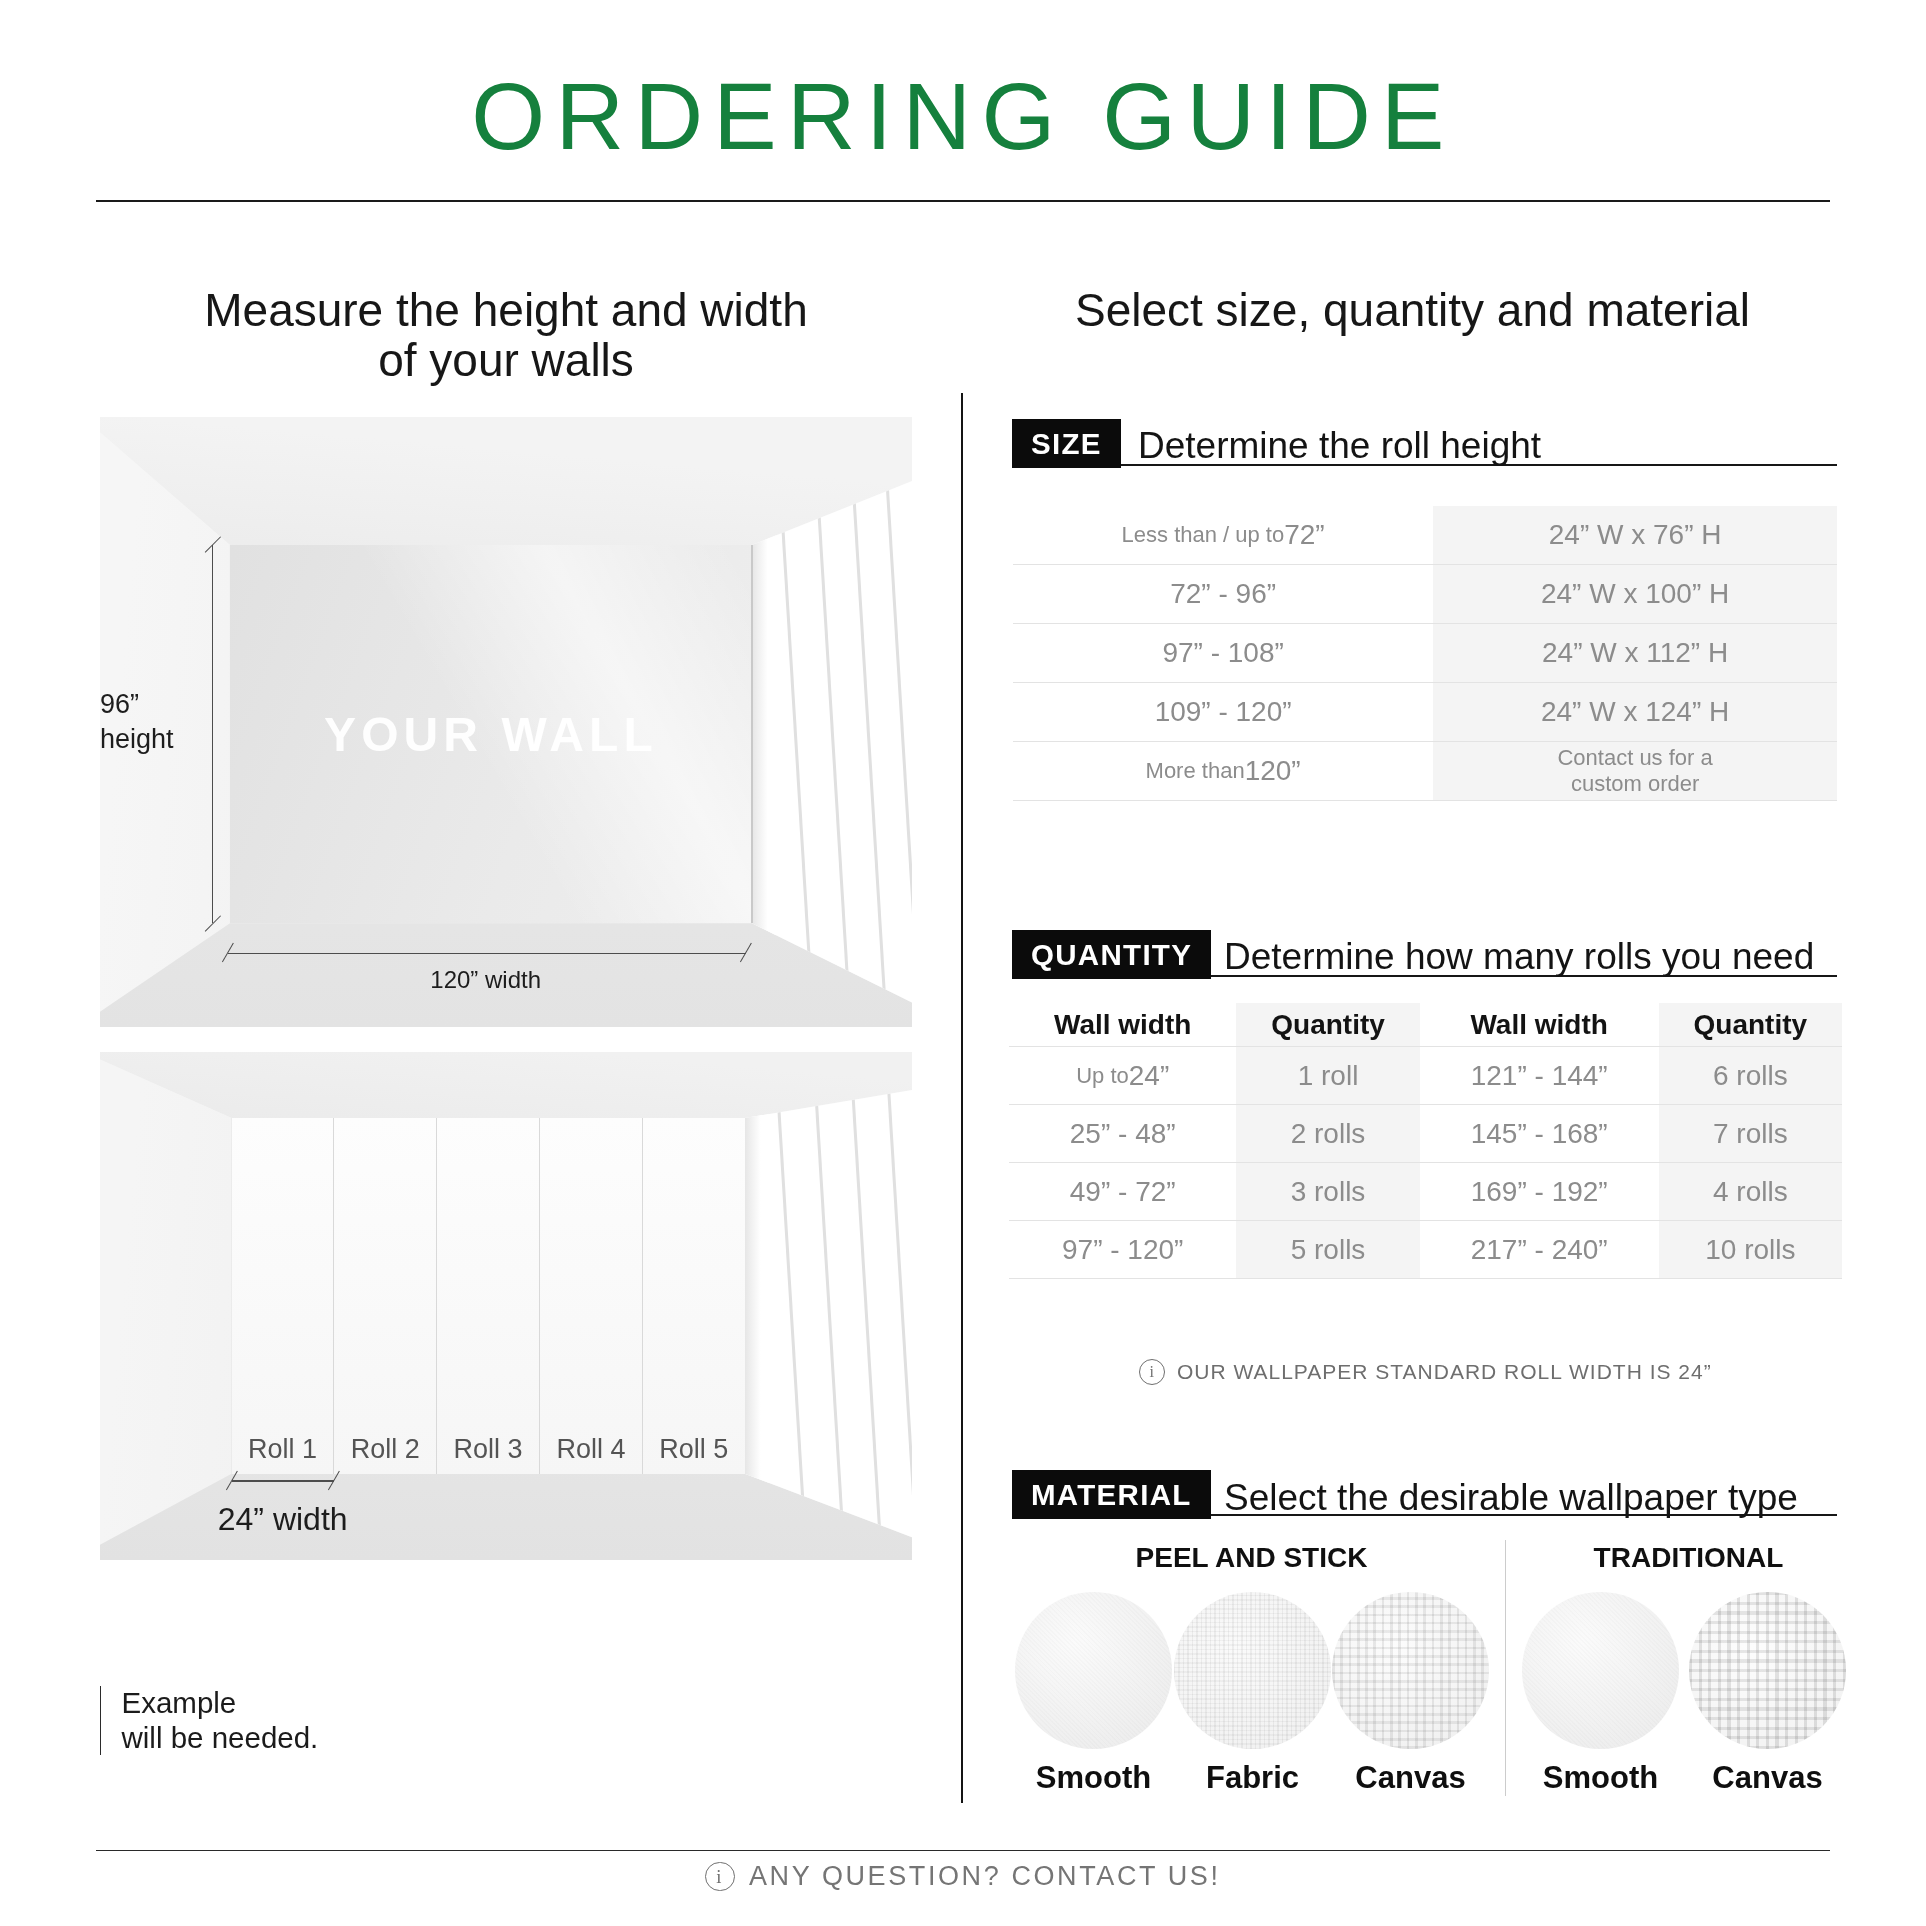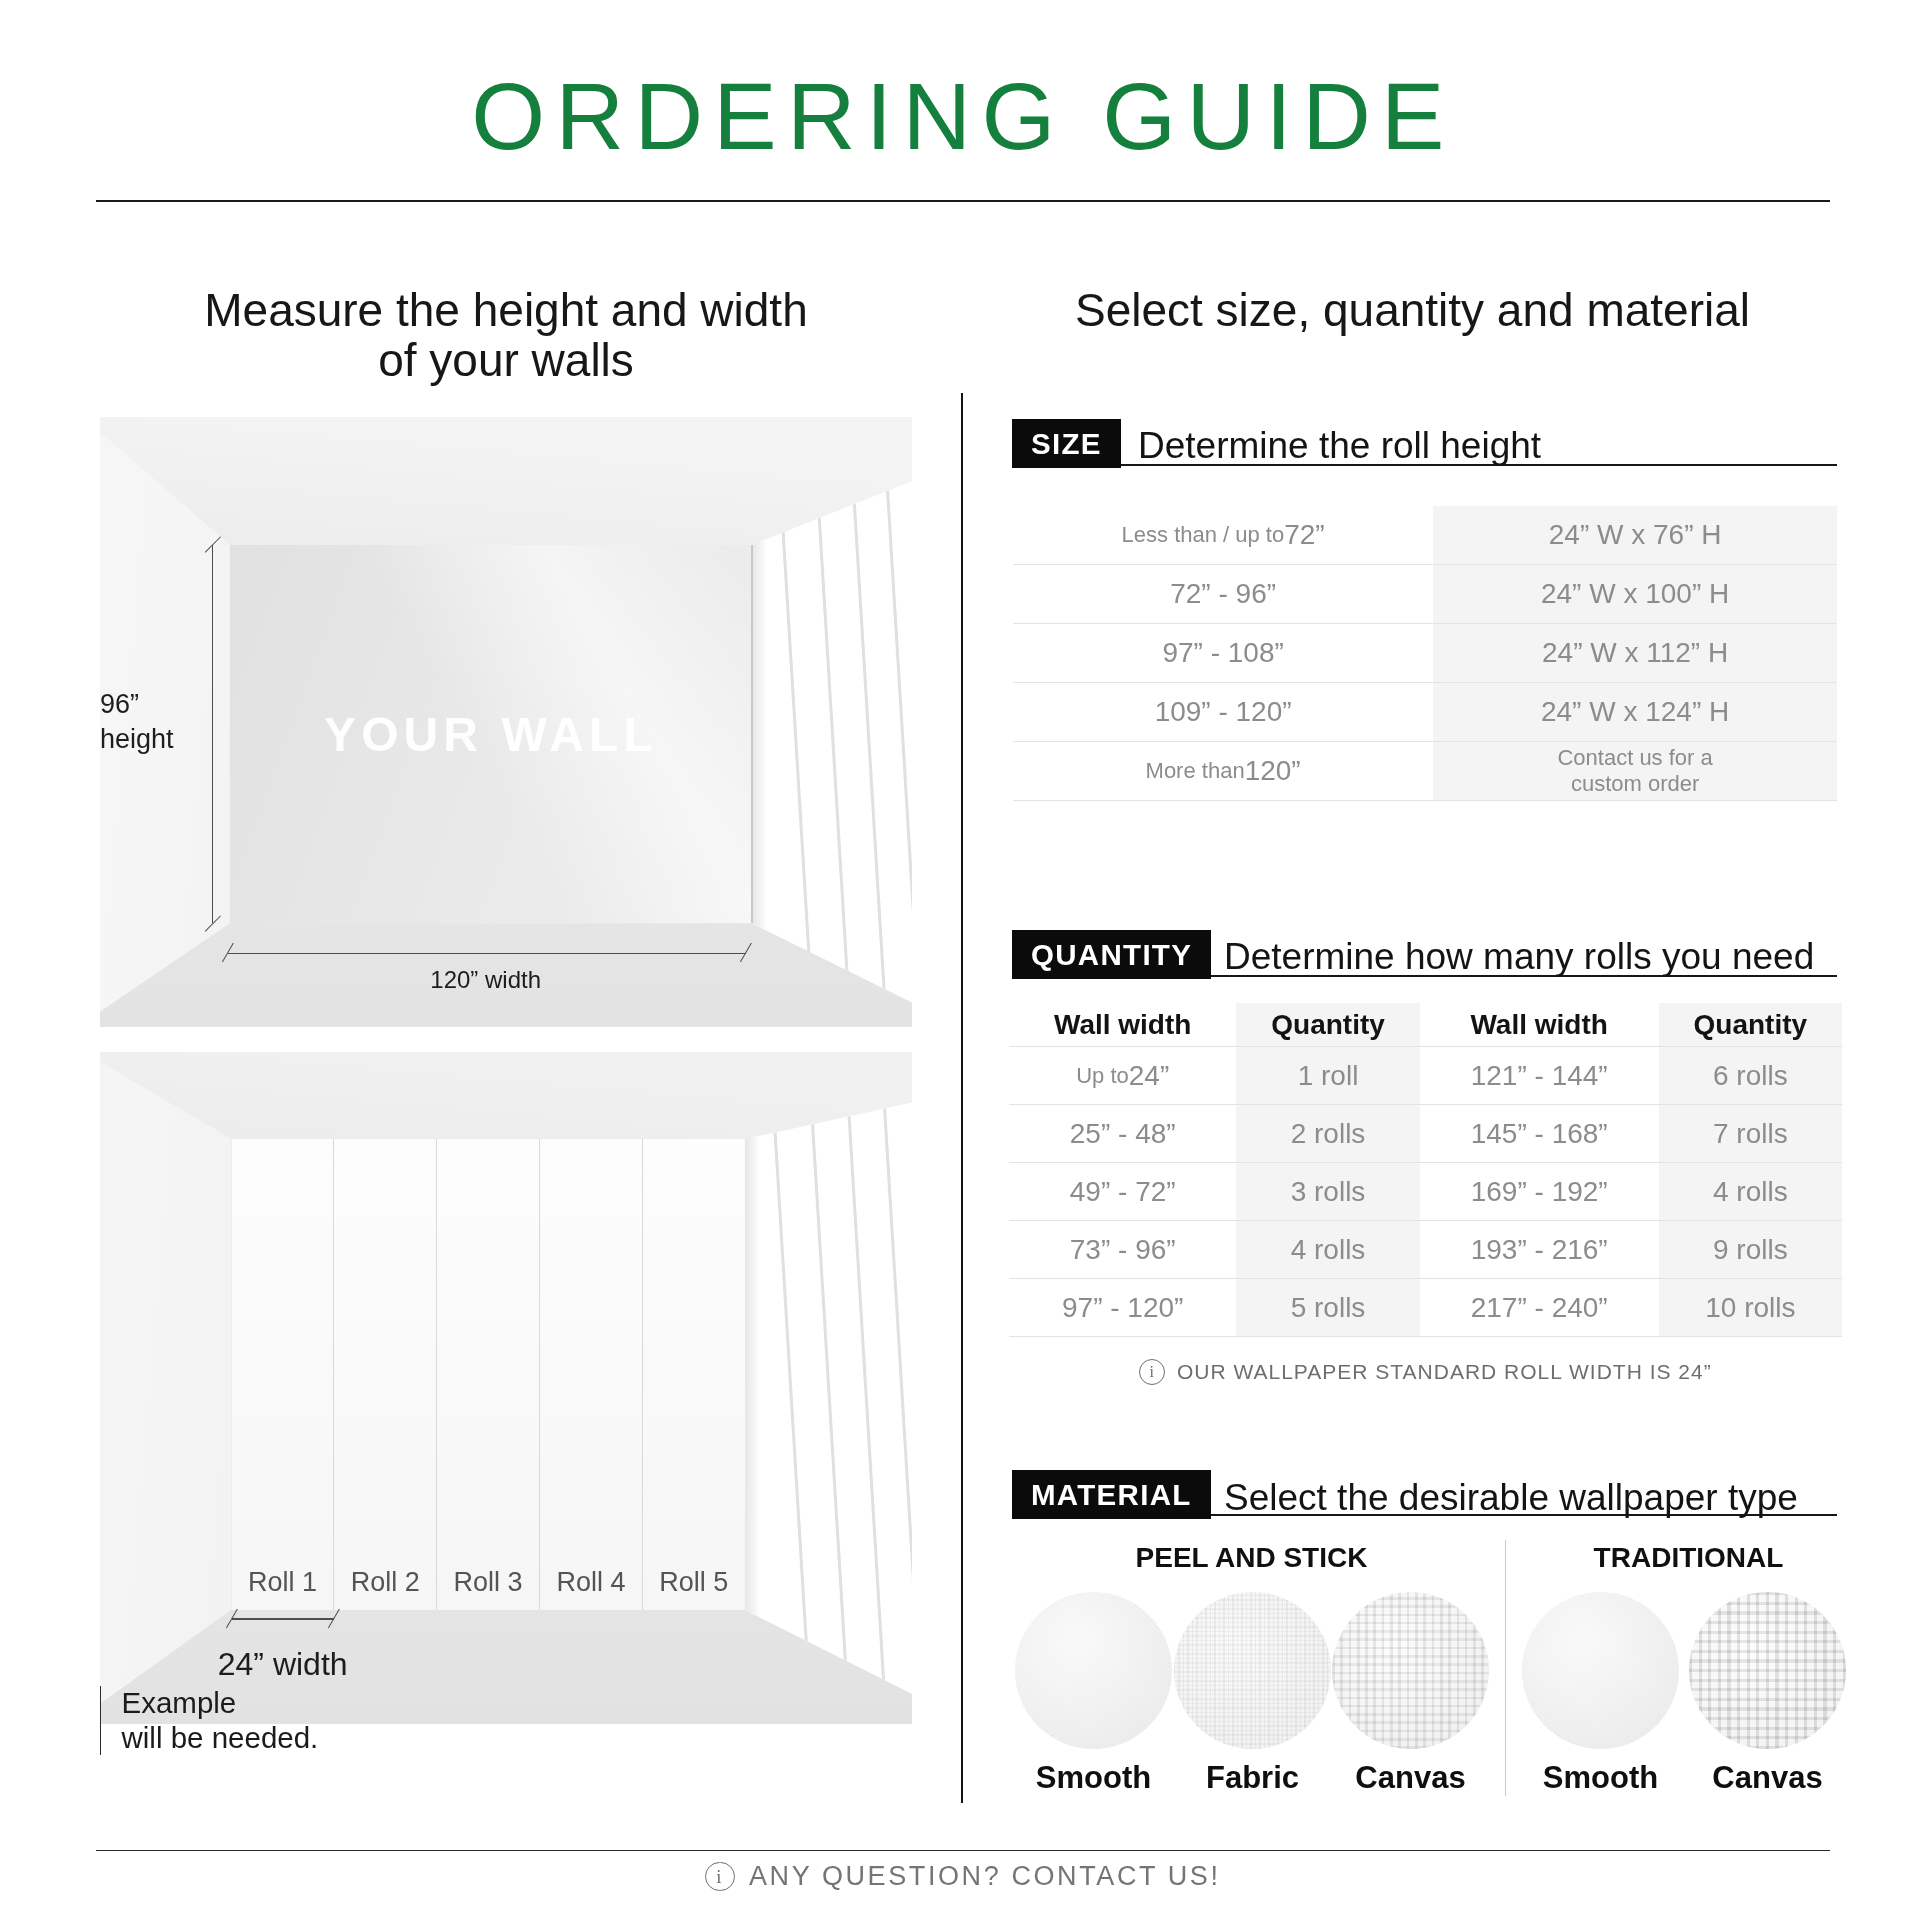--- a/index.html
+++ b/index.html
@@ -12,21 +12,21 @@
               font-weight:400;letter-spacing:10.3px;color:#15803d;}
   .hr-top{left:96px;top:200px;width:1734px;height:1.9px;background:#1a1a1a;}
   .col-headline{text-align:center;font-size:46px;line-height:1.08;color:#171717;}
   .left-headline{left:100px;top:286px;width:812px;}
   .right-headline{left:1008px;top:286px;width:809px;}
   .v-divider{left:961px;top:393px;width:1.9px;height:1410px;background:#141414;}
 
   
   .room{position:absolute;left:100px;width:812px;overflow:hidden;background:#f4f4f4;}
   #room1{top:417px;height:610px;}
-  #room2{top:1052px;height:672px;}
+  #room2{top:1052px;height:508px;}
   .layer{position:absolute;inset:0;}
   #room1 .ceiling{clip-path:polygon(0 0,100% 0,100% 10.5%,80.3% 21%,16% 21%,0 2.5%);
       background:linear-gradient(185deg,#f3f3f3 10%,#d6d6d6 92%);}
   #room1 .wall-left{clip-path:polygon(0 2.5%,16% 21%,16% 83%,0 97.5%);
       background:linear-gradient(95deg,#f6f6f6 5%,#e7e7e7 95%);}
   #room1 .wall-back{clip-path:polygon(16% 21%,80.3% 21%,80.3% 83%,16% 83%);
       background:linear-gradient(110deg,#dedede 5%,#eaeaea 55%,#f1f1f1 95%);}
   #room1 .wall-light{clip-path:polygon(16% 21%,80.3% 21%,80.3% 83%,16% 83%);
       background:linear-gradient(60deg,rgba(255,255,255,0) 46%,rgba(255,255,255,.55) 62%,rgba(255,255,255,0) 78%);}
   #room1 .floor{clip-path:polygon(0 97.5%,16% 83%,80.3% 83%,100% 96%,100% 100%,0 100%);
@@ -270,26 +270,20 @@
       <div class="c qty-c3 tv">145” - 168”</div>
       <div class="c qty-c4 tv graycell">7 rolls</div>
     </div>
     <div class="t-row qty-row">
       <div class="c qty-c1 tv">49” - 72”</div>
       <div class="c qty-c2 tv graycell">3 rolls</div>
       <div class="c qty-c3 tv">169” - 192”</div>
       <div class="c qty-c4 tv graycell">4 rolls</div>
     </div>
     <div class="t-row qty-row">
-      <div class="c qty-c1 tv">73” - 96”</div>
-      <div class="c qty-c2 tv graycell">4 rolls</div>
-      <div class="c qty-c3 tv">193” - 216”</div>
-      <div class="c qty-c4 tv graycell">9 rolls</div>
-    </div>
-    <div class="t-row qty-row">
       <div class="c qty-c1 tv">97” - 120”</div>
       <div class="c qty-c2 tv graycell">5 rolls</div>
       <div class="c qty-c3 tv">217” - 240”</div>
       <div class="c qty-c4 tv graycell">10 rolls</div>
     </div>
   </div>
 
   <div class="abs note">
     <span class="info-circle">i</span>
     <span>OUR WALLPAPER STANDARD ROLL WIDTH IS 24”</span>

